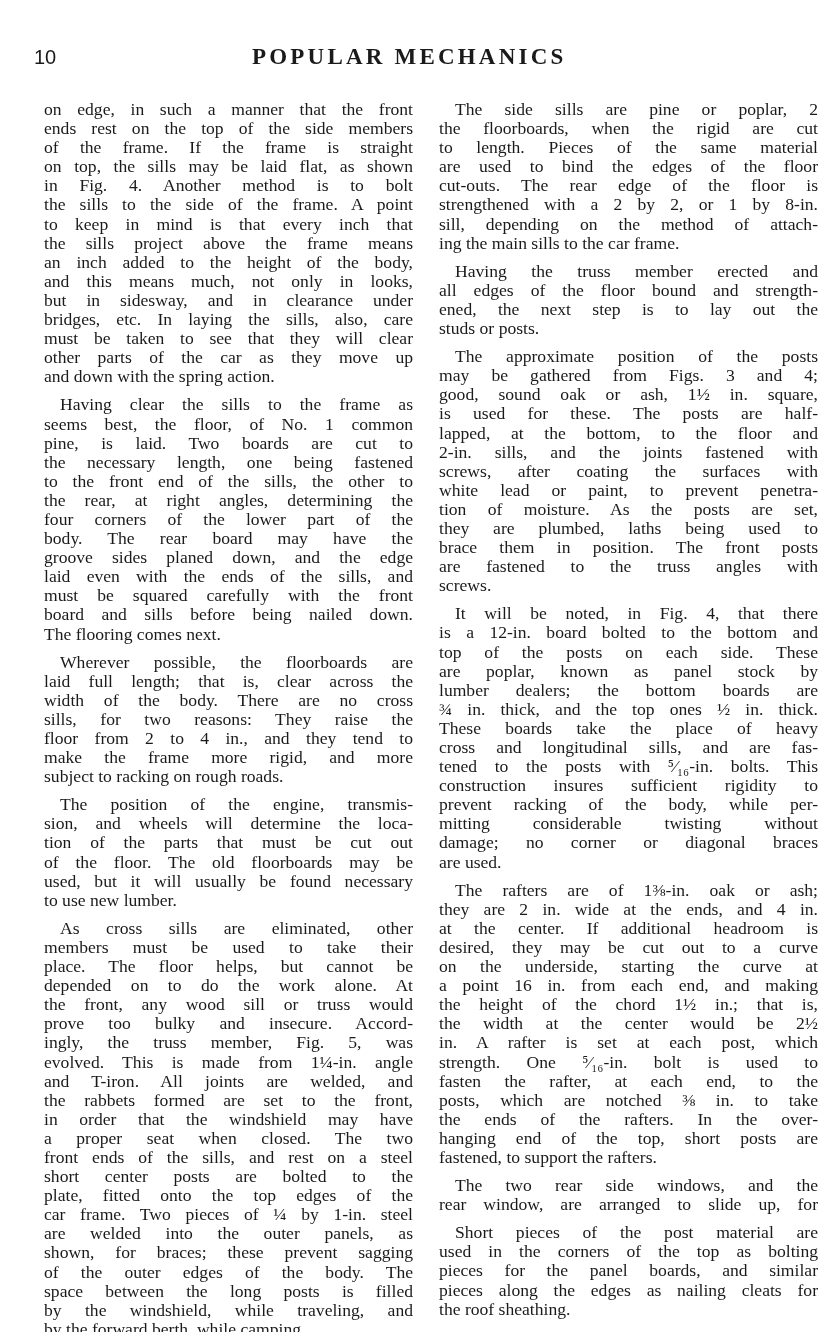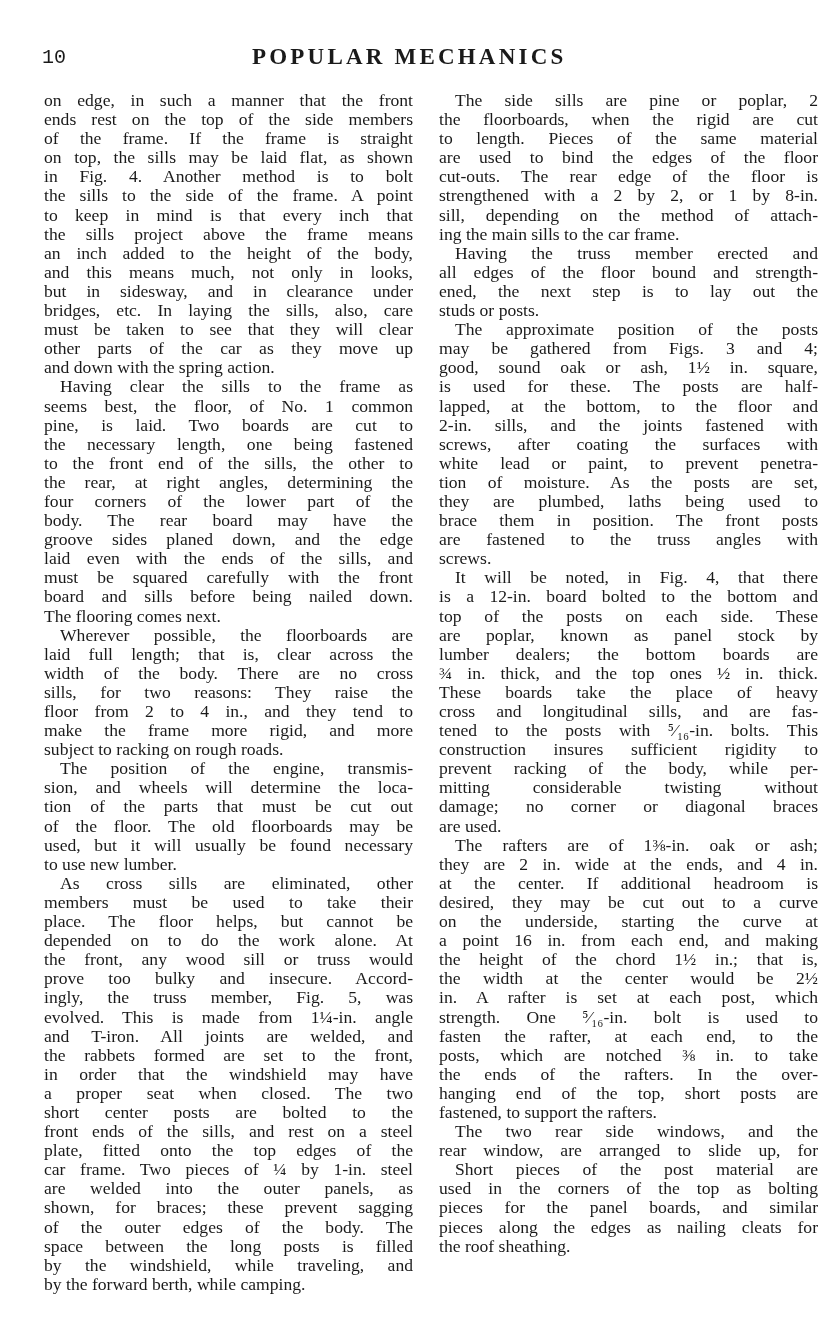--- a/index.html
+++ b/index.html
@@ -2,43 +2,43 @@
 <html><head>
   <meta charset="utf-8">
   <style>
     html, body { margin: 0; padding: 0; background: #ffffff; }
     body {
       width: 840px; height: 1332px; position: relative; overflow: hidden;
       font-family: "DejaVu Serif", "Liberation Serif", serif;
       color: #1a1a1a;
     }
     .page-number {
-      position: absolute; left: 42px; top: 46px;
-      font-size: 20px; font-family: Liberation Mono, monospace;
+      position: absolute; left: 34px; top: 46px;
+      font-size: 20px; font-family: Liberation Sans, sans-serif;
     }
     .running-head {
       position: absolute; left: 252px; top: 44px;
       font-size: 23px; letter-spacing: 3.2px; font-weight: bold;
       font-family: "Liberation Serif", serif;
     }
     .column {
       position: absolute; top: 91px;
       font-family: "Liberation Serif", serif;
       font-size: 17.6px;
     }
     .col-left { left: 44px; width: 369px; }
     .col-right { left: 439px; width: 379px; }
     .line {
       display: block; height: 19.1px; line-height: 19.1px;
       text-align: justify; text-align-last: justify;
       white-space: nowrap; overflow: visible;
     }
     .line.last { text-align-last: left; }
     .line.indent { padding-left: 16px; }
-    .para { display: block; }
+    .para { display: block; margin-top: 9px; }
   </style>
 </head>
 <body>
 
 <div>
   <span class="page-number">10</span>
   <span class="running-head">POPULAR MECHANICS</span>
 </div>
 
 <div class="column col-left">
@@ -97,22 +97,22 @@
       <span class="line">place.  The floor helps, but cannot be</span>
       <span class="line">depended on to do the work alone.  At</span>
       <span class="line">the front, any wood sill or truss would</span>
       <span class="line">prove too bulky and insecure.  Accord-</span>
       <span class="line">ingly, the truss member, Fig. 5, was</span>
       <span class="line">evolved.  This is made from 1¼-in. angle</span>
       <span class="line">and T-iron.  All joints are welded, and</span>
       <span class="line">the rabbets formed are set to the front,</span>
       <span class="line">in order that the windshield may have</span>
       <span class="line">a proper seat when closed.  The two</span>
+      <span class="line">front ends of the sills, and rest on a steel</span>
       <span class="line">short center posts are bolted to the</span>
-      <span class="line">front ends of the sills, and rest on a steel</span>
       <span class="line">plate, fitted onto the top edges of the</span>
       <span class="line">car frame.  Two pieces of ¼ by 1-in. steel</span>
       <span class="line">are welded into the outer panels, as</span>
       <span class="line">shown, for braces; these prevent sagging</span>
       <span class="line">of the outer edges of the body.  The</span>
       <span class="line">space between the long posts is filled</span>
       <span class="line">by the windshield, while traveling, and</span>
       <span class="line last">by the forward berth, while camping.</span>
     </div>
   </div>

